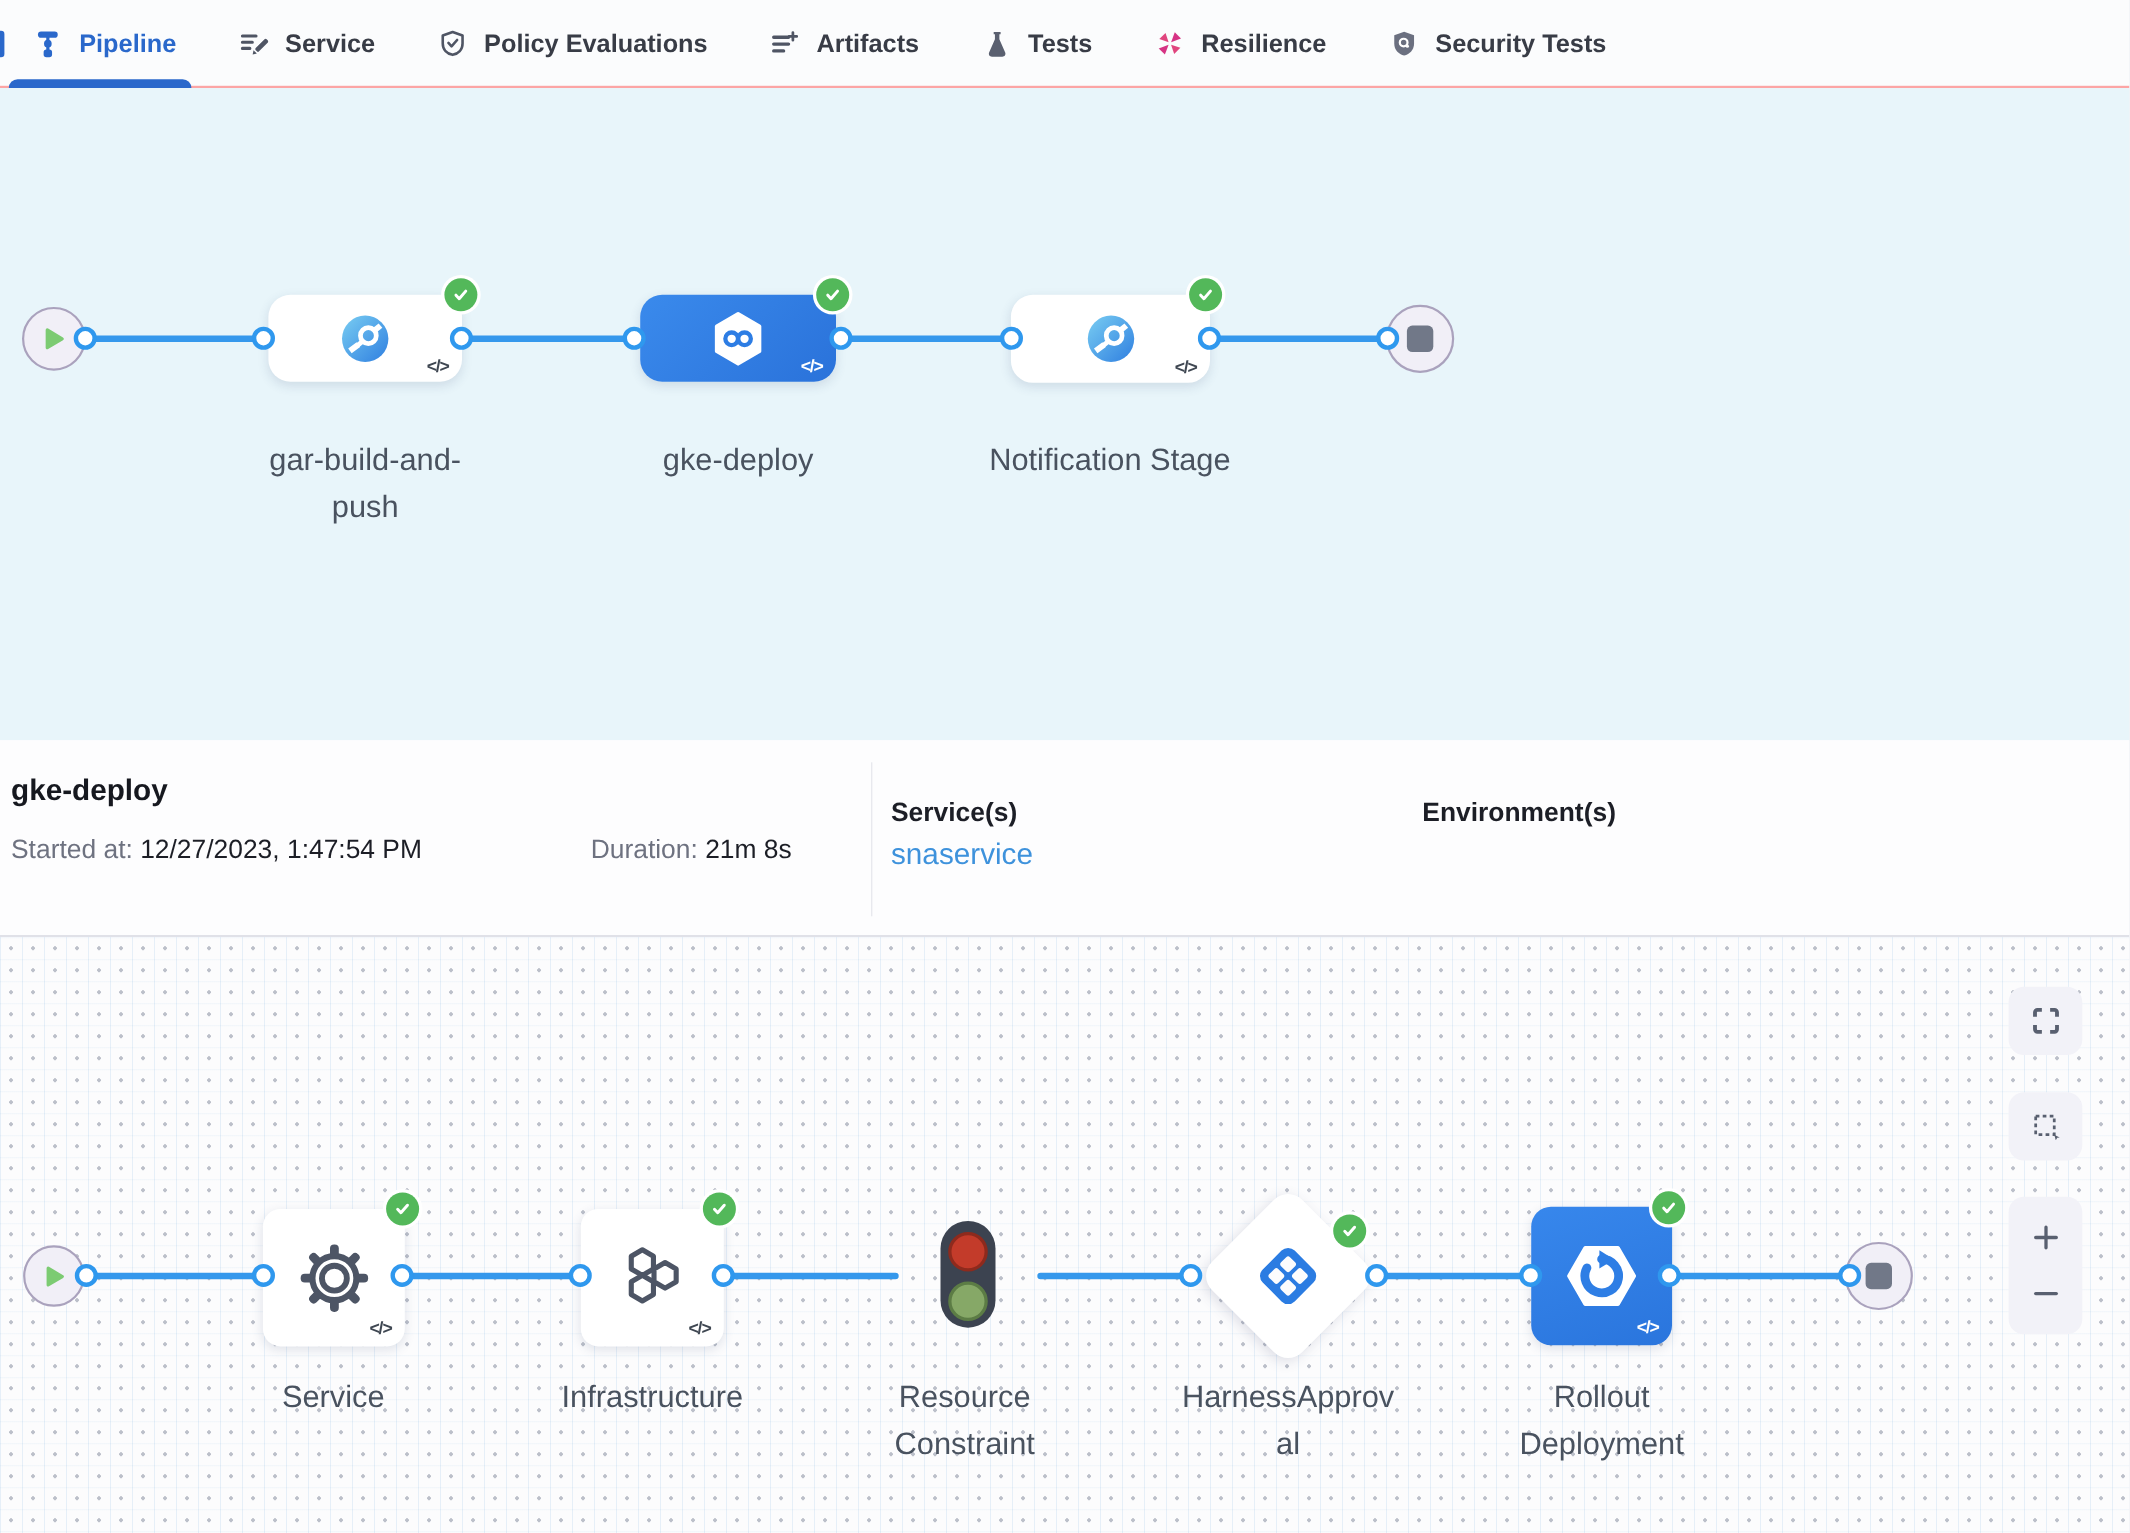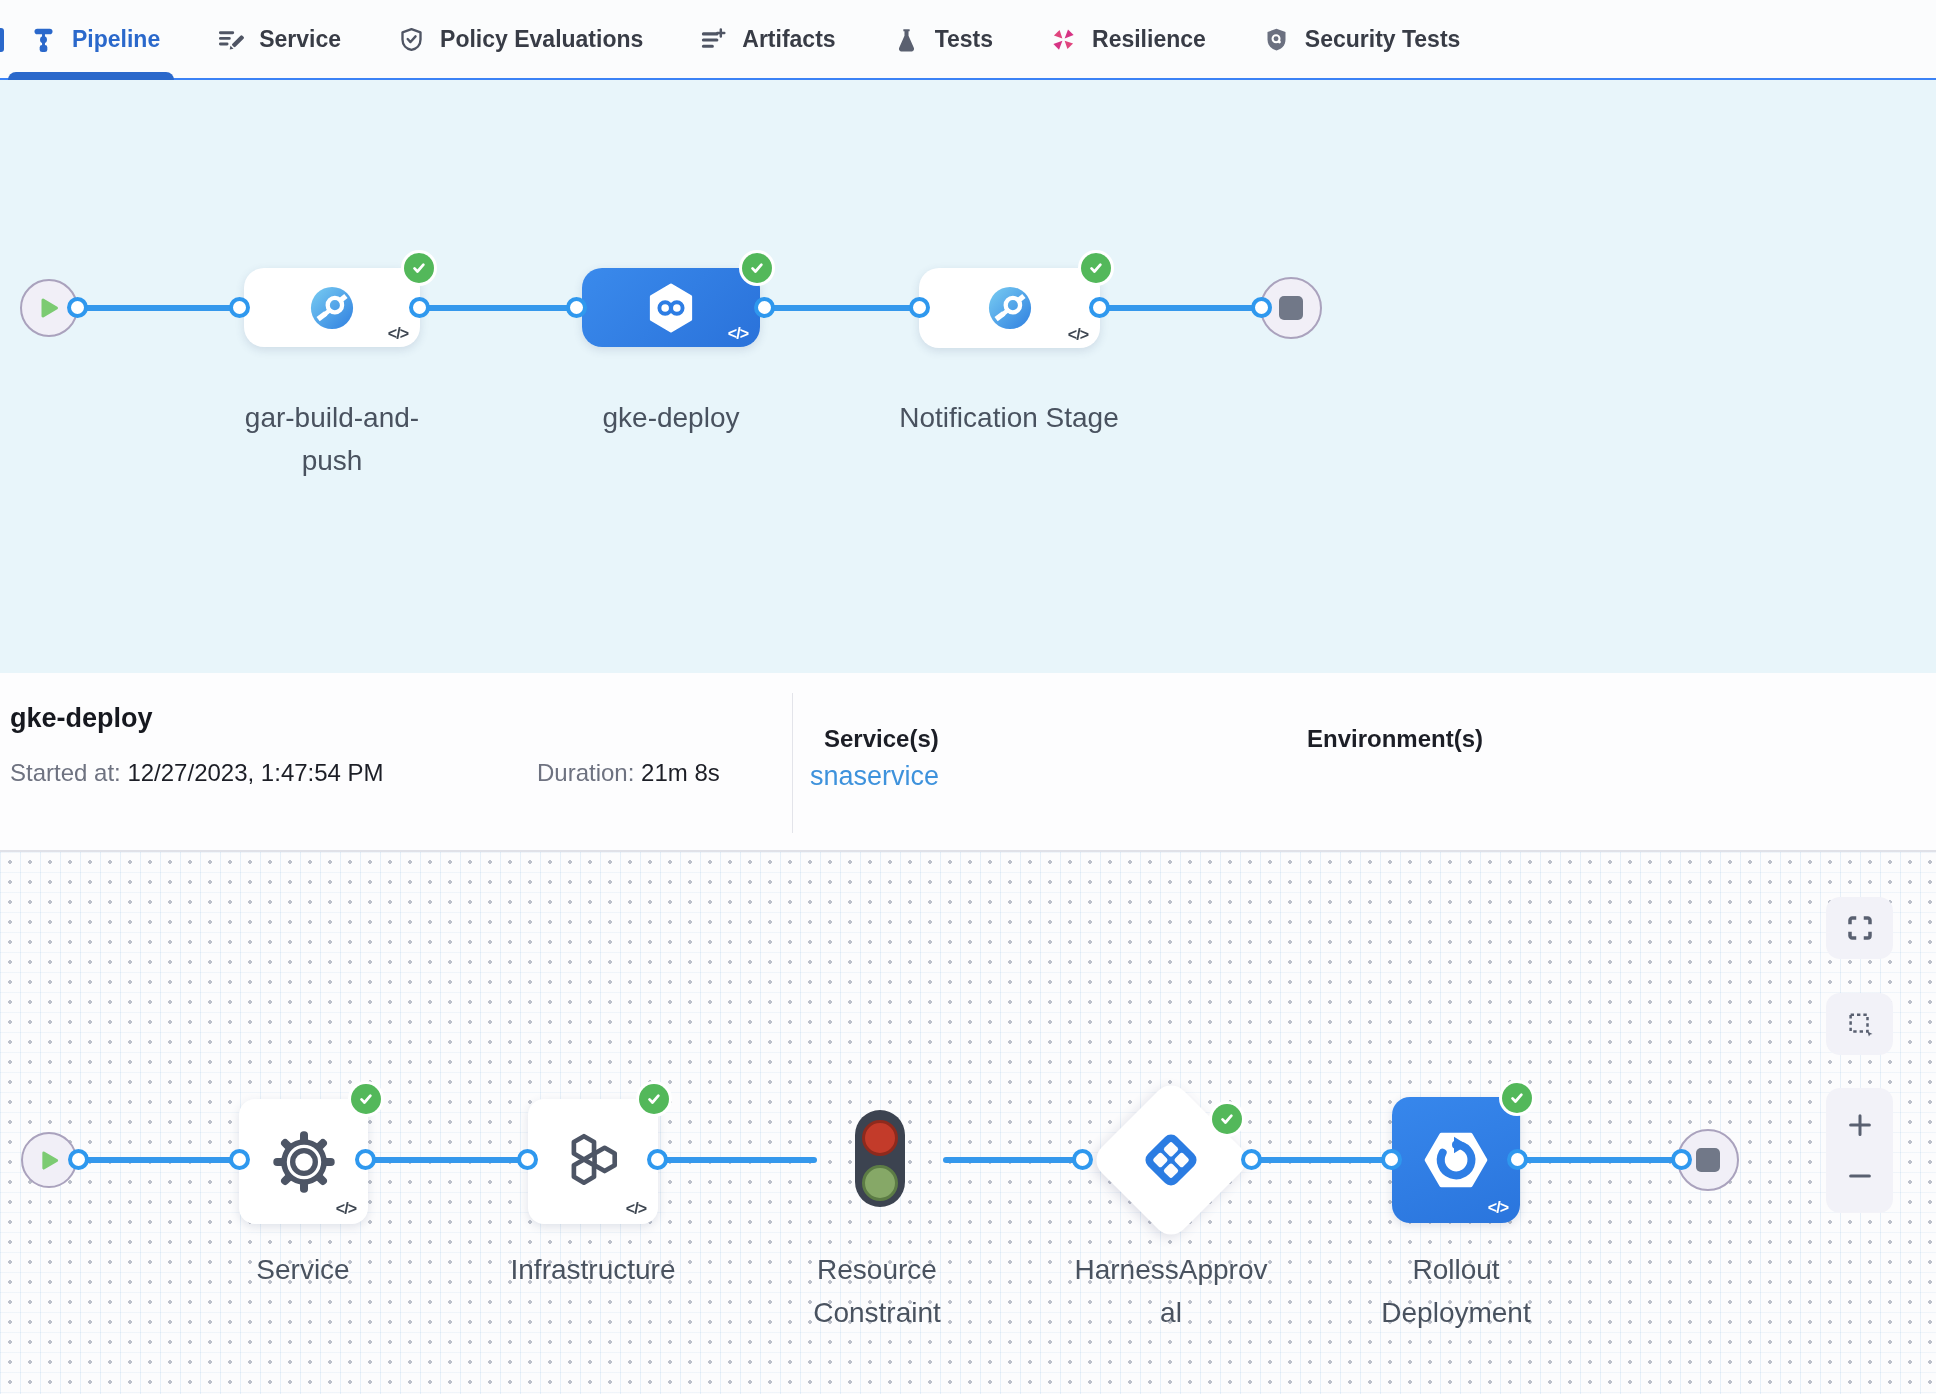--- a/index.html
+++ b/index.html
@@ -1,21 +1,21 @@
 <!DOCTYPE html>
 <html><head>
 <meta charset="utf-8">
 <style>
   html,body{margin:0;padding:0;background:#e6e8ee;}
   #app{position:relative;width:1936px;height:1394px;overflow:hidden;background:#fff;
        font-family:"Liberation Sans",sans-serif;-webkit-font-smoothing:antialiased;}
 
   
   .tabbar{position:absolute;left:0;top:0;width:100%;height:80px;background:#fbfcfd;
-          border-bottom:2px solid #3b82f6;display:flex;align-items:center;
+          border-bottom:2px solid #fca5a5;display:flex;align-items:center;
           padding-left:30px;gap:57px;box-sizing:border-box;}
   .tab{position:relative;height:100%;display:flex;align-items:center;gap:15px;cursor:pointer;}
   .tab .tlabel{font-size:23px;font-weight:600;color:#383c46;white-space:nowrap;}
   .tab.active .tlabel{color:#2a68cb;}
   .tab.active::after{content:"";position:absolute;left:-22px;right:-14px;bottom:-2px;height:8px;
           background:#2a68cb;border-radius:8px 8px 0 0;}
   .ticon{flex:0 0 auto;}
   .edge-sliver{position:absolute;left:0;top:28px;width:4px;height:24px;background:#2a68cb;
           border-radius:0 3px 3px 0;}
 
@@ -51,21 +51,21 @@
   .breakall{overflow-wrap:anywhere;word-break:break-all;}
   .diamond{position:absolute;width:116px;height:116px;background:#fff;border-radius:18px;
         transform:rotate(45deg);box-shadow:0 4px 12px rgba(60,70,110,.16);z-index:3;cursor:pointer;}
   .traffic{position:absolute;width:50px;height:97px;background:#3c4350;border-radius:25px;z-index:3;}
   .tl-lamp{position:absolute;left:7px;width:30px;height:30px;border-radius:50%;box-sizing:content-box;}
 
   
   .dt-title{position:absolute;left:10px;top:30px;font-size:27px;font-weight:700;color:#16181f;}
   .dt-row{position:absolute;top:86px;font-size:24px;color:#1c1e26;}
   .muted{color:#6e7280;}
-  .col-h{position:absolute;top:52px;font-size:24px;font-weight:700;color:#1c1e26;margin-left:14px;}
+  .col-h{position:absolute;top:52px;font-size:24px;font-weight:700;color:#1c1e26;}
   .col-v{position:absolute;top:88px;font-size:27px;}
   .link{color:#3e92dc;cursor:pointer;}
   .plain{color:#70737d;}
   .vdiv{position:absolute;left:792px;top:20px;width:1px;height:140px;background:#e3e4ea;}
 
   
   .ctl{position:absolute;left:1826px;width:67px;background:#f2f2f8;border-radius:14px;
        display:flex;flex-direction:column;align-items:center;justify-content:center;cursor:pointer;z-index:7;}
 </style>
 </head>

